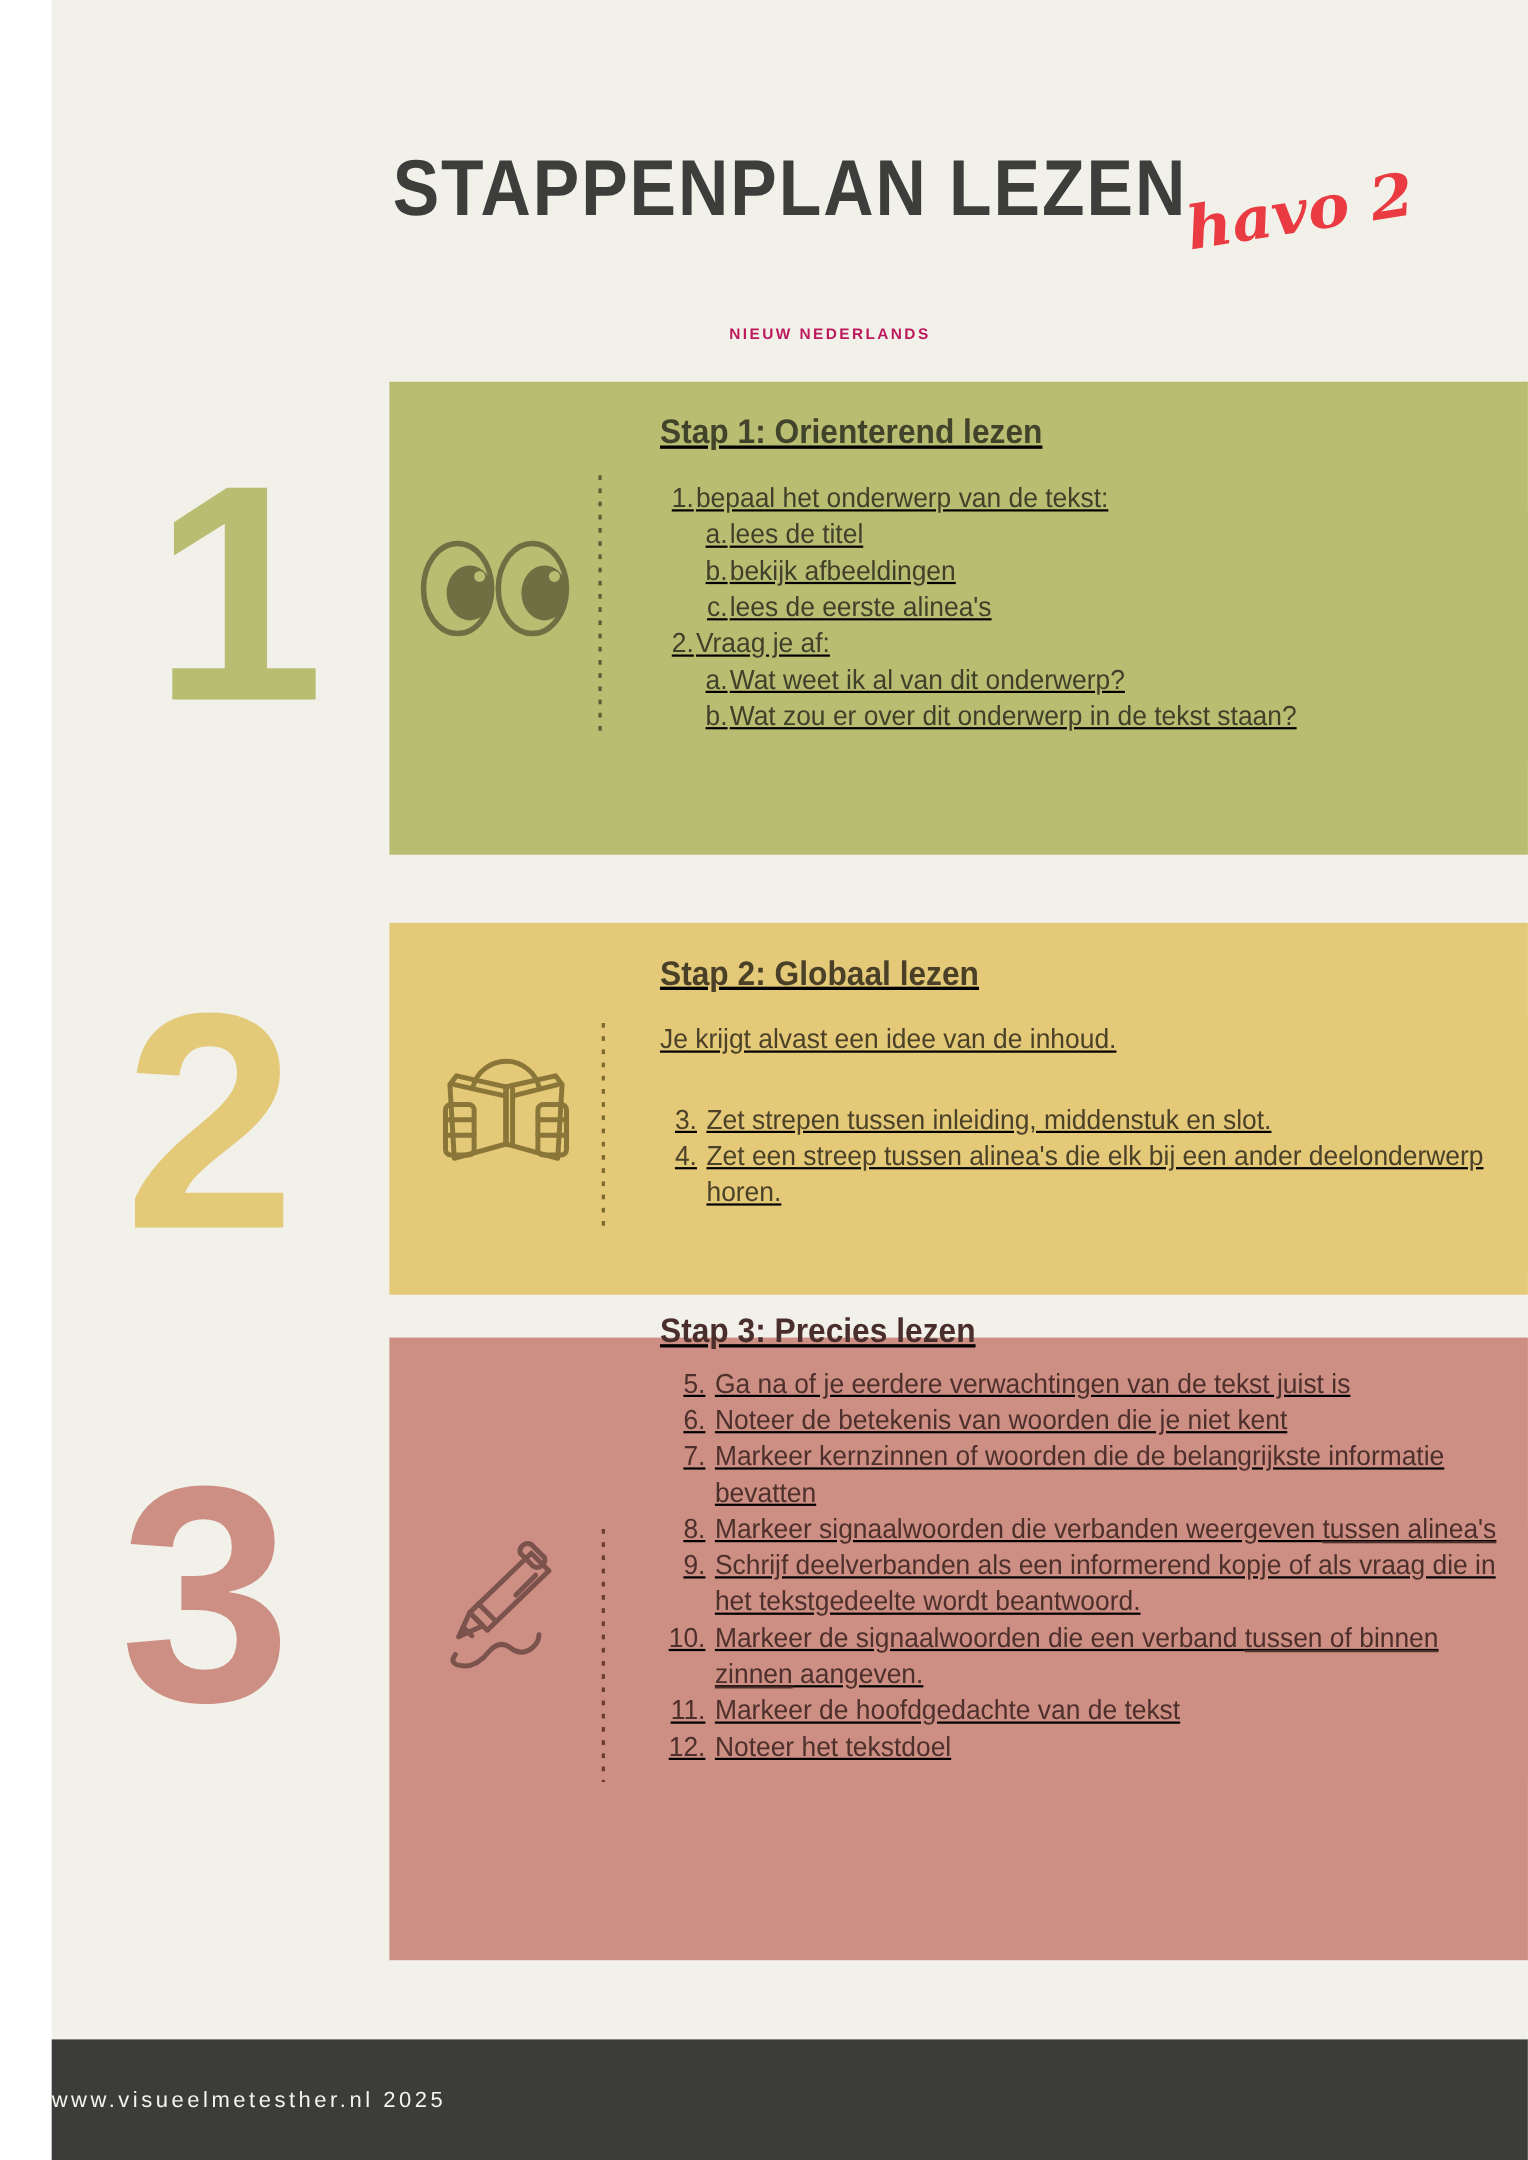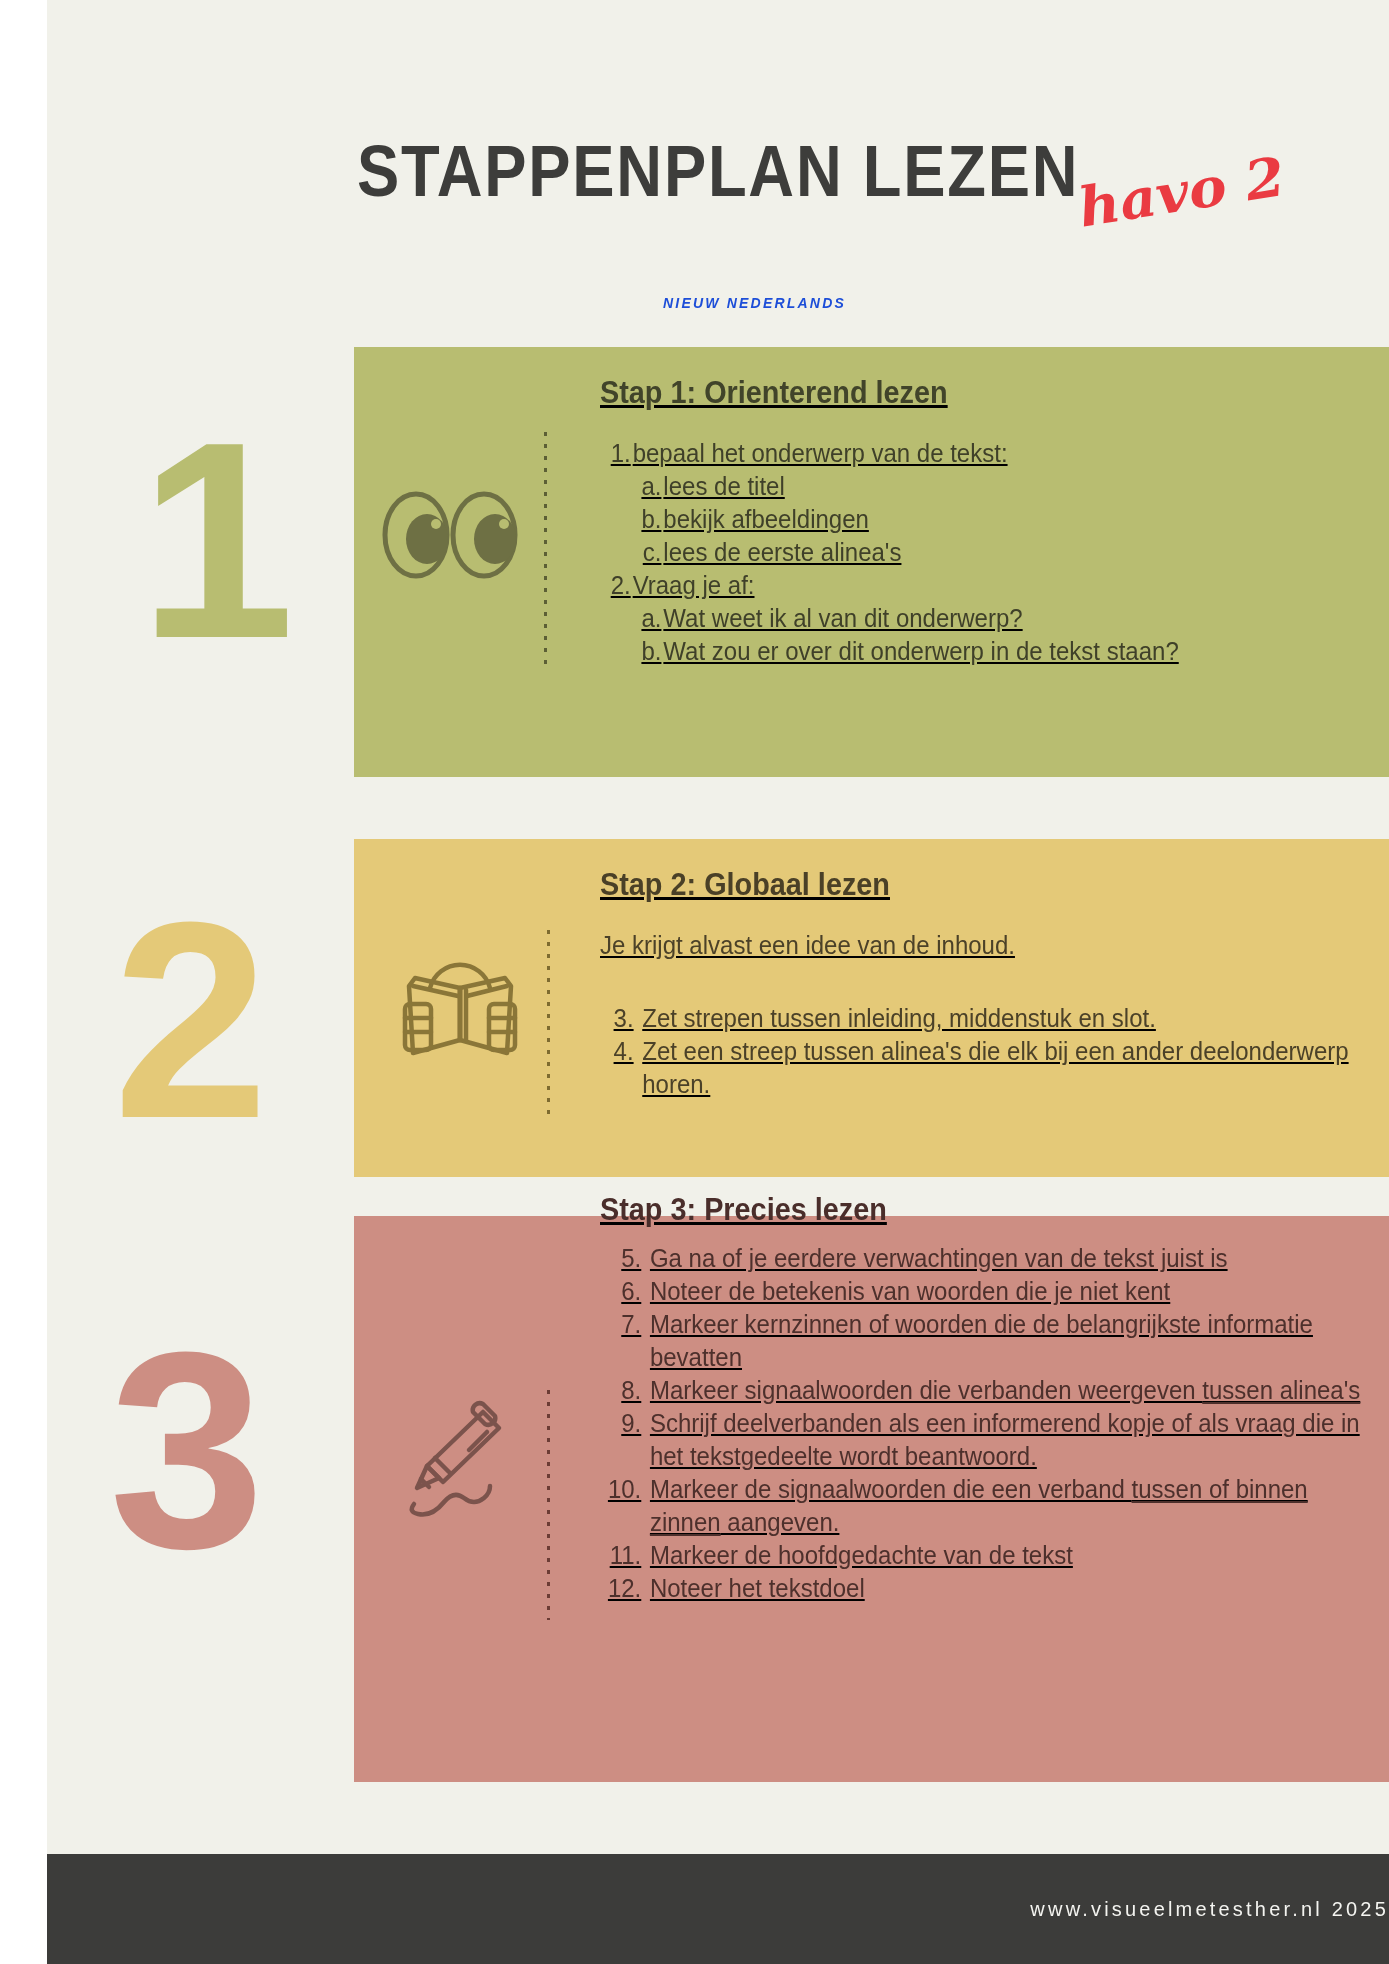--- a/index.html
+++ b/index.html
@@ -30,23 +30,22 @@
     font-family:"DejaVu Serif", serif;
     font-style:italic; font-weight:bold;
     font-size:54px; color:#ea3b42;
     transform:rotate(-9deg) scaleX(1.05);
     transform-origin:left center;
     white-space:nowrap;
   }
   .subtitle {
     position:absolute; left:616px; top:295px;
     font-size:14px; font-weight:bold;
-    letter-spacing:2.2px; color:#1d4ed8;
+    letter-spacing:2.2px; color:#be185d;
     white-space:nowrap;
-    font-style:italic;
   }
 
   
   .panel { position:absolute; left:307px; width:1082px; }
   .panel-1 { top:347px;  height:430px; background:#b8bd71; }
   .panel-2 { top:839px;  height:338px; background:#e4c978; }
   .panel-3 { top:1216px; height:566px; background:#cd8e83; }
 
   .bignum {
     position:absolute;
@@ -110,21 +109,21 @@
 
   .gap { height:26px; }
   .gap-sm { height:14px; }
   u { text-decoration:underline; text-underline-offset:3px; }
 
   
   .footer {
     position:absolute; left:0; bottom:0;
     width:100%; height:110px;
     background:#3c3c3a;
-    display:flex; align-items:center; justify-content:flex-end;
+    display:flex; align-items:center; justify-content:flex-start;
   }
   .footer-txt {
     color:#f4f4f0; font-size:20px;
     letter-spacing:3.2px;
   }
 </style>
 </head>
 <body>
 
 <div class="poster">

